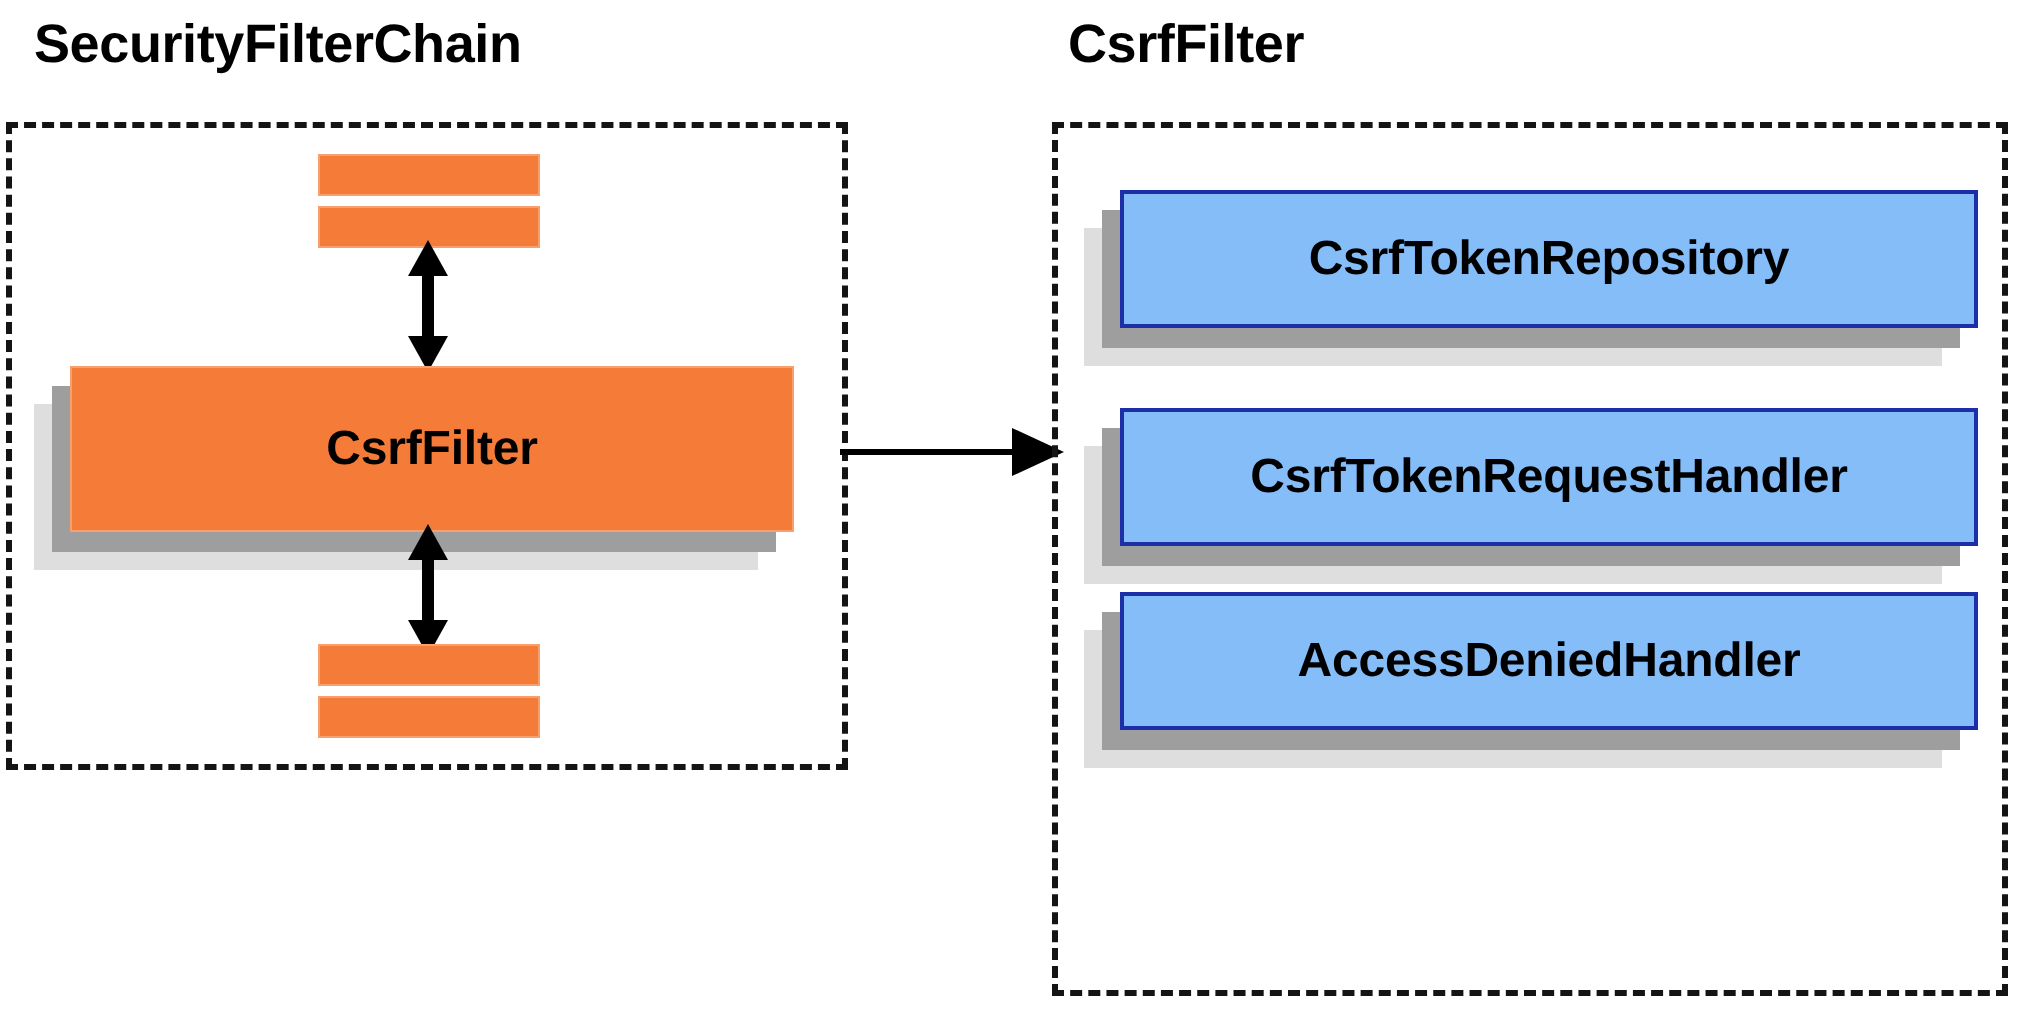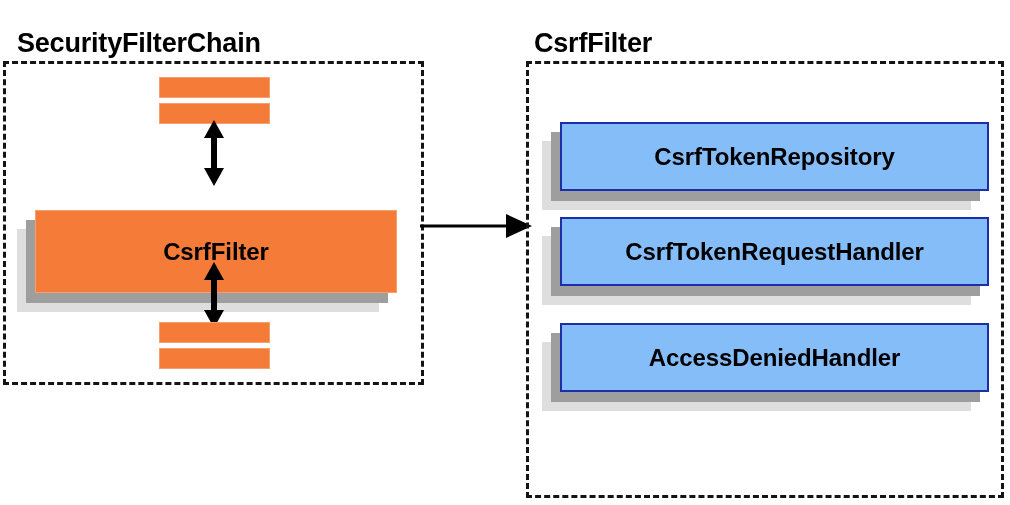--- a/index.html
+++ b/index.html
@@ -19,39 +19,37 @@
   }
 
   
   .panel-title {
     position: absolute;
     font-size: 27px;
     font-weight: bold;
     color: #000000;
     letter-spacing: -0.2px;
     white-space: nowrap;
-    margin-top: 21px;
   }
   #title-left  { left: 17px;  top: 7px; }
   #title-right { left: 534px; top: 7px; }
 
   
   .dashed-box {
     position: absolute;
     box-sizing: border-box;
     border: 3px dashed #141414;
     background: transparent;
   }
   #panel-left  { left: 3px;   top: 61px; width: 421px; height: 324px; }
   #panel-right { left: 526px; top: 61px; width: 478px; height: 437px; }
 
   
   .stack {
     position: absolute;
-    margin-top: 27px;
   }
   .stack .shadow-light,
   .stack .shadow-dark,
   .stack .face {
     position: absolute;
     box-sizing: border-box;
     top: 0;
     left: 0;
     width: 100%;
     height: 100%;
@@ -95,21 +93,21 @@
     background: #f47b38;
     border: 1px solid #f6a06e;
   }
 
   
   #csrf-filter-block { left: 35px; top: 183px; width: 362px; height: 83px; }
 
   
   .blue-block { left: 560px; width: 429px; height: 69px; }
   #blk-csrf-token-repository      { top: 95px;  }
-  #blk-csrf-token-request-handler { top: 190px; }
+  #blk-csrf-token-request-handler { top: 204px; }
   #blk-access-denied-handler      { top: 296px; }
   #blk-request-matcher            { top: 396px; }
 
   
   .arrow-svg {
     position: absolute;
     overflow: visible;
   }
   #arrow-vertical-top    { left: 200px; top: 120px;  width: 28px;  height: 66px; }
   #arrow-vertical-bottom { left: 200px; top: 262px;  width: 28px;  height: 66px; }

